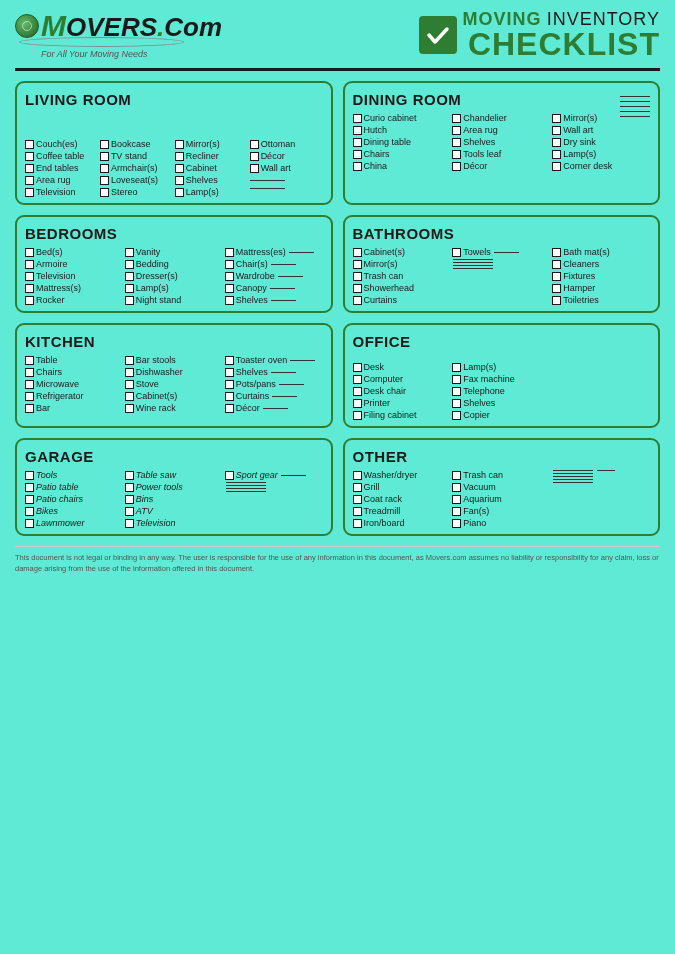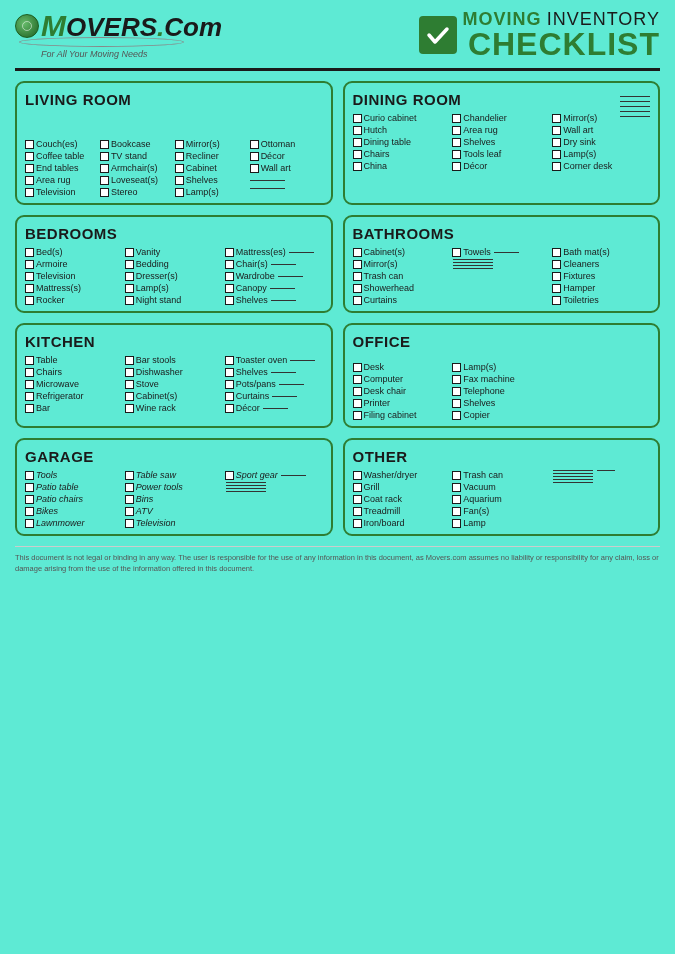--- a/index.html
+++ b/index.html
@@ -754,21 +754,21 @@
           <div class="entry">
               <span class="cb"></span>
               <span class="lbl">Aquarium</span>
             </div>
           <div class="entry">
               <span class="cb"></span>
               <span class="lbl">Fan(s)</span>
             </div>
           <div class="entry">
               <span class="cb"></span>
-              <span class="lbl">Lamp</span>
+              <span class="lbl">Piano</span>
             </div>
         </div>
         <div class="col">
           <div class="entry">
               <span class="ln-long"></span>
               <span style="display:inline-block;width:18px;border-bottom:1px solid #333;height:1px;margin-left:2px;"></span>
             </div>
           <div class="entry">
               <span class="ln-long"></span>
             </div>

